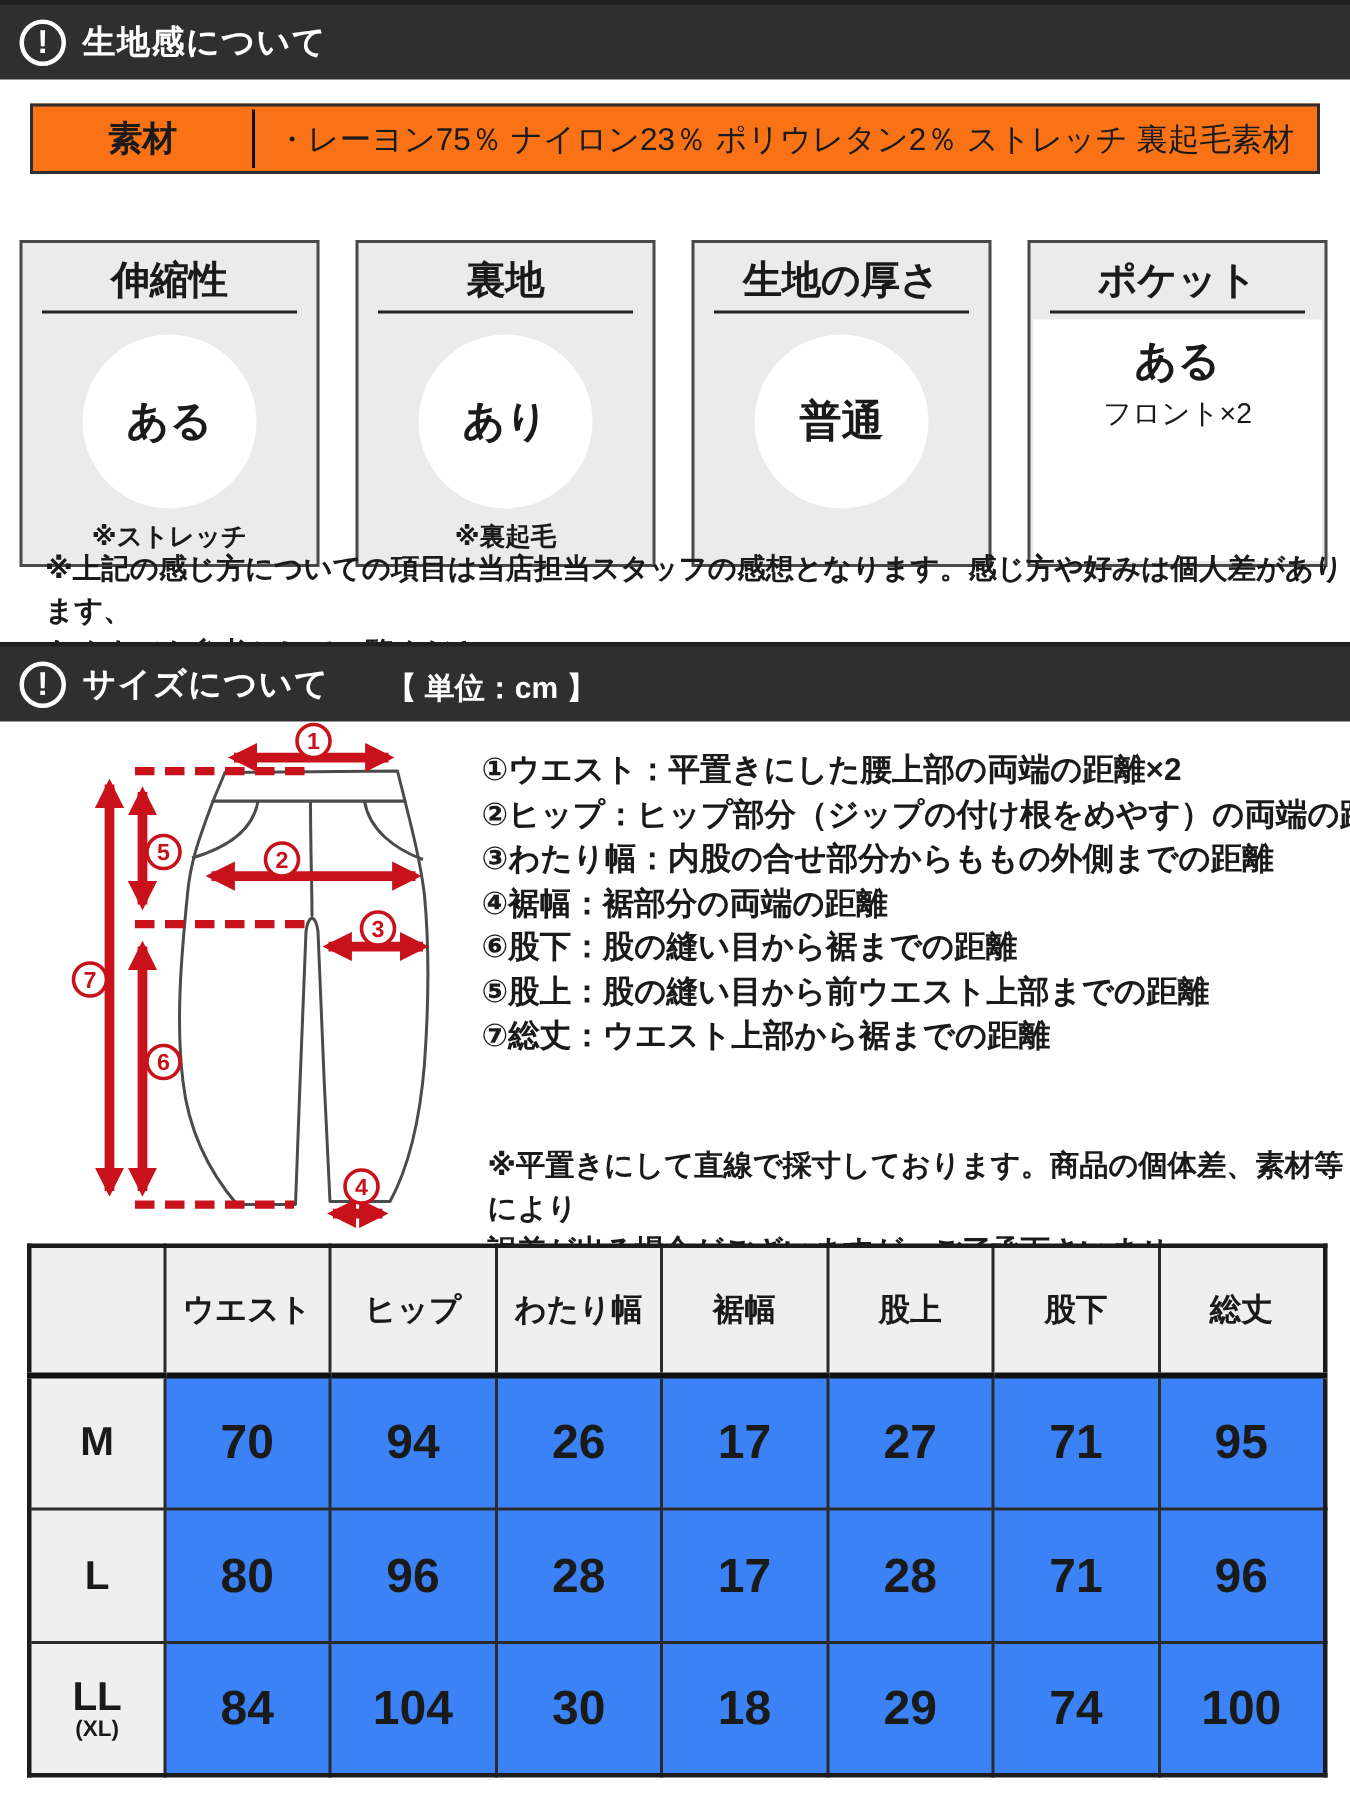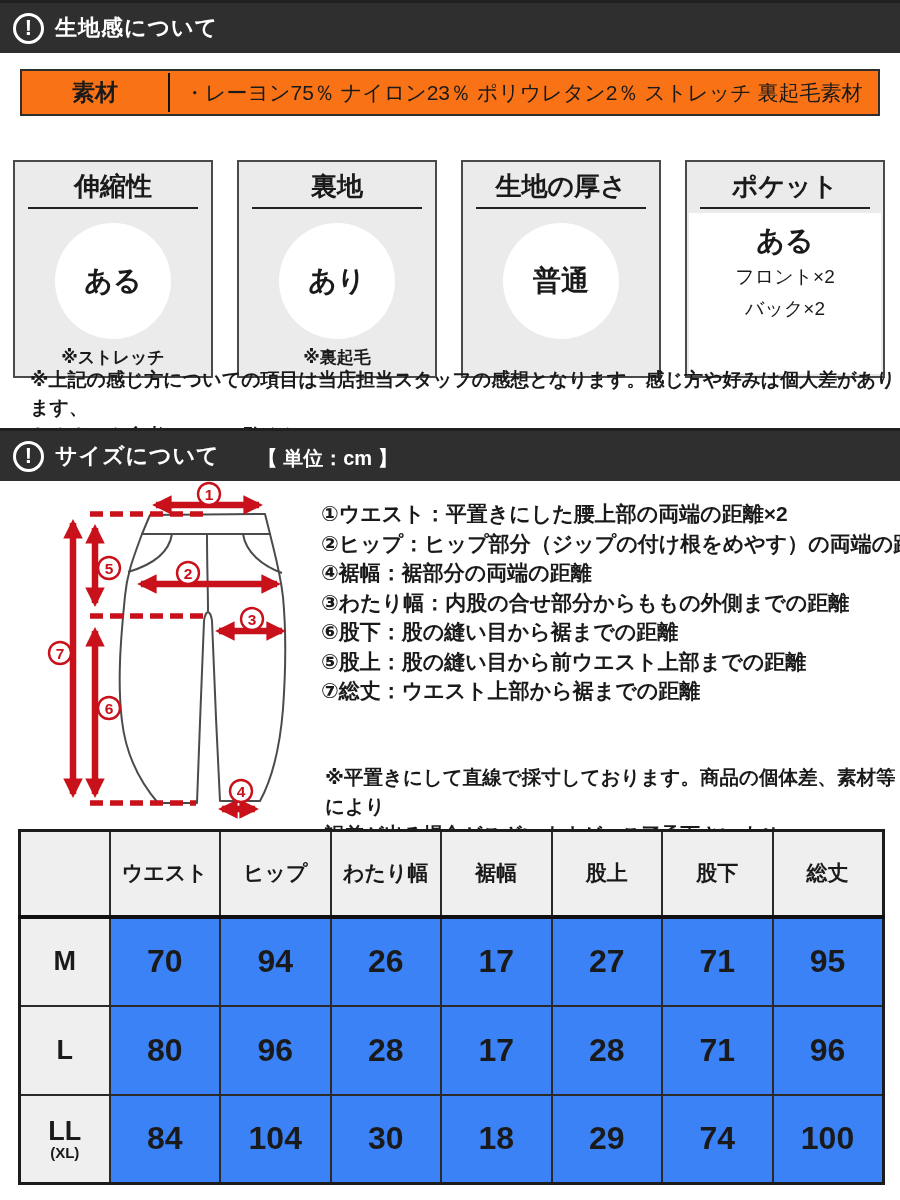--- a/index.html
+++ b/index.html
@@ -106,21 +106,20 @@
       <span class="fbox-value">普通</span>
     </div>
   </div>
 
   <div class="fbox">
     <div class="fbox-title">ポケット</div>
     <div class="fbox-line"></div>
     <div class="pocket-body">
       <div class="pocket-value">ある</div>
       <div class="pocket-detail">フロント×2</div>
-      <div class="pocket-detail">バック×2</div>
     </div>
   </div>
 </div>
 
 <div class="fabric-note">
   <div>※上記の感じ方についての項目は当店担当スタッフの感想となります。感じ方や好みは個人差があります、</div>
   <div>あくまでも参考としてご覧ください。</div>
 </div>
 
 <div class="bar bar-2">
@@ -191,22 +190,22 @@
     <g>
       <circle cx="60" cy="172" r="11" fill="#fff" stroke="#c8111a" stroke-width="2.4"></circle>
       <text x="60" y="177.5">7</text>
     </g>
   </g>
 </svg>
 
 <div class="legend">
   <div>①ウエスト：平置きにした腰上部の両端の距離×2</div>
   <div>②ヒップ：ヒップ部分（ジップの付け根をめやす）の両端の距離×2</div>
+  <div>③わたり幅：内股の合せ部分からももの外側までの距離</div>
   <div>④裾幅：裾部分の両端の距離</div>
-  <div>③わたり幅：内股の合せ部分からももの外側までの距離</div>
   <div>⑥股下：股の縫い目から裾までの距離</div>
   <div>⑤股上：股の縫い目から前ウエスト上部までの距離</div>
   <div>⑦総丈：ウエスト上部から裾までの距離</div>
 </div>
 
 <div class="size-note">
   <div>※平置きにして直線で採寸しております。商品の個体差、素材等により</div>
   <div>誤差が出る場合がございますが、ご了承下さいませ。</div>
 </div>
 

